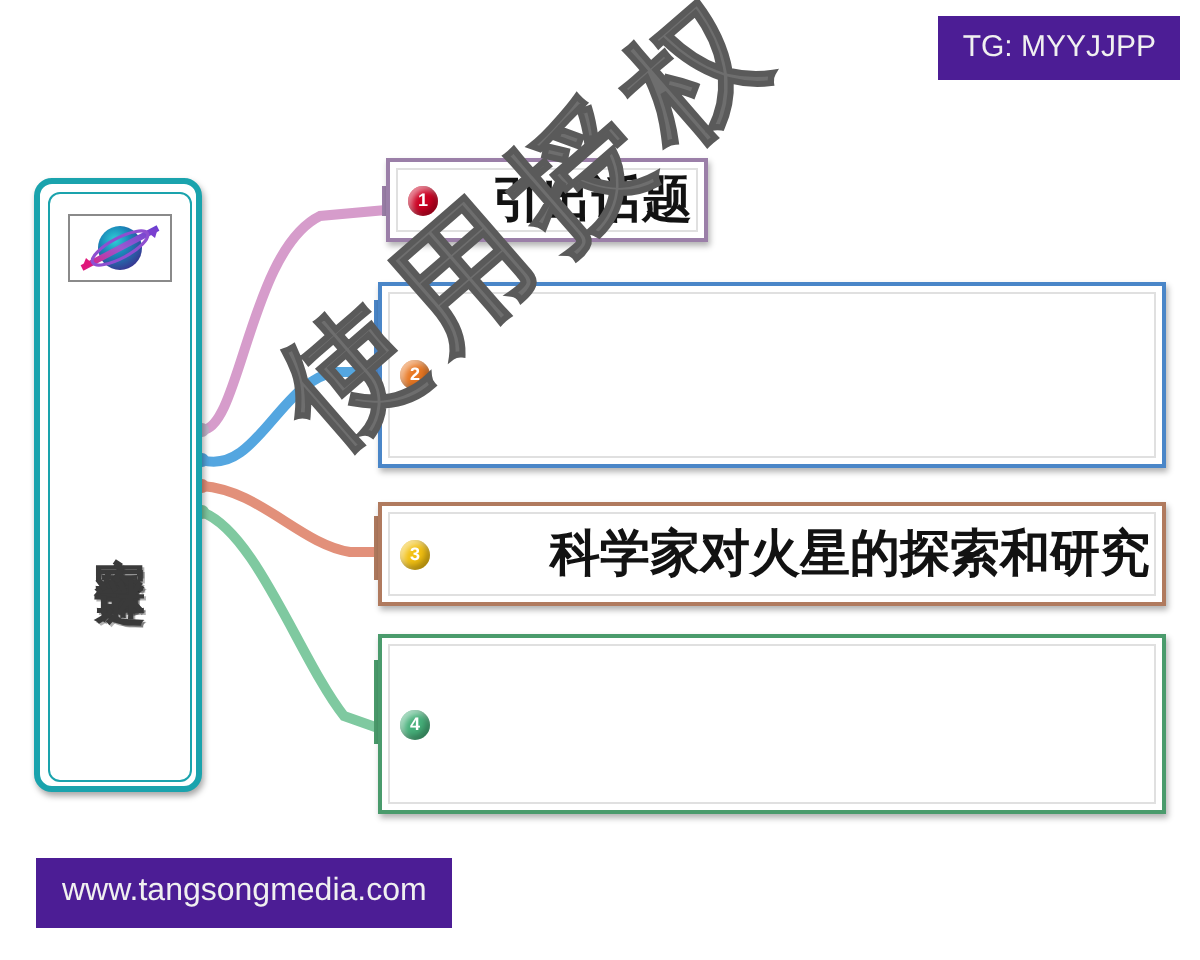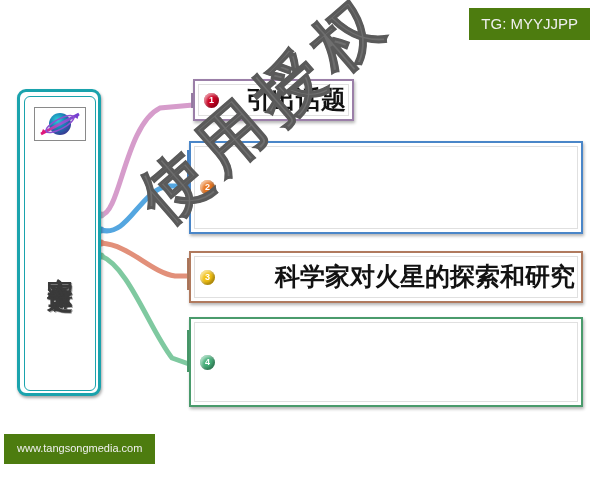--- a/index.html
+++ b/index.html
@@ -154,31 +154,31 @@
     font-weight: 700;
     letter-spacing: 10px;
     color: #6e6e6e;
     white-space: nowrap;
     -webkit-text-stroke: 1px #5a5a5a;
   }
 
   
   .corner-tag {
     position: absolute;
-    background: #4d7c0f;
+    background: #4c1d95;
     color: #f0f0f0;
     font-family: "Liberation Sans", sans-serif;
     font-size: 15px;
     line-height: 1;
     padding: 8px 12px 9px 12px;
     z-index: 8;
     white-space: nowrap;
   }
   #tg-tag { right: 10px; top: 8px; }
-  #site-tag { left: 4px; bottom: 16px; font-size: 11px; padding: 9px 13px 10px 13px; }
+  #site-tag { left: 18px; bottom: 16px; font-size: 16px; padding: 9px 13px 10px 13px; }
 </style>
 </head>
 <body>
 
 <div id="stage">
 
   <svg id="connectors" viewBox="0 0 600 480" width="600" height="480">
 
     <path d="M 101 215 C 120 215 125 125 160 108 L 193 105" fill="none" stroke="#d69ccb" stroke-width="5" stroke-linecap="round"></path>
     <path d="M 193 105 L 193 105" fill="none" stroke="#d69ccb" stroke-width="5"></path>

